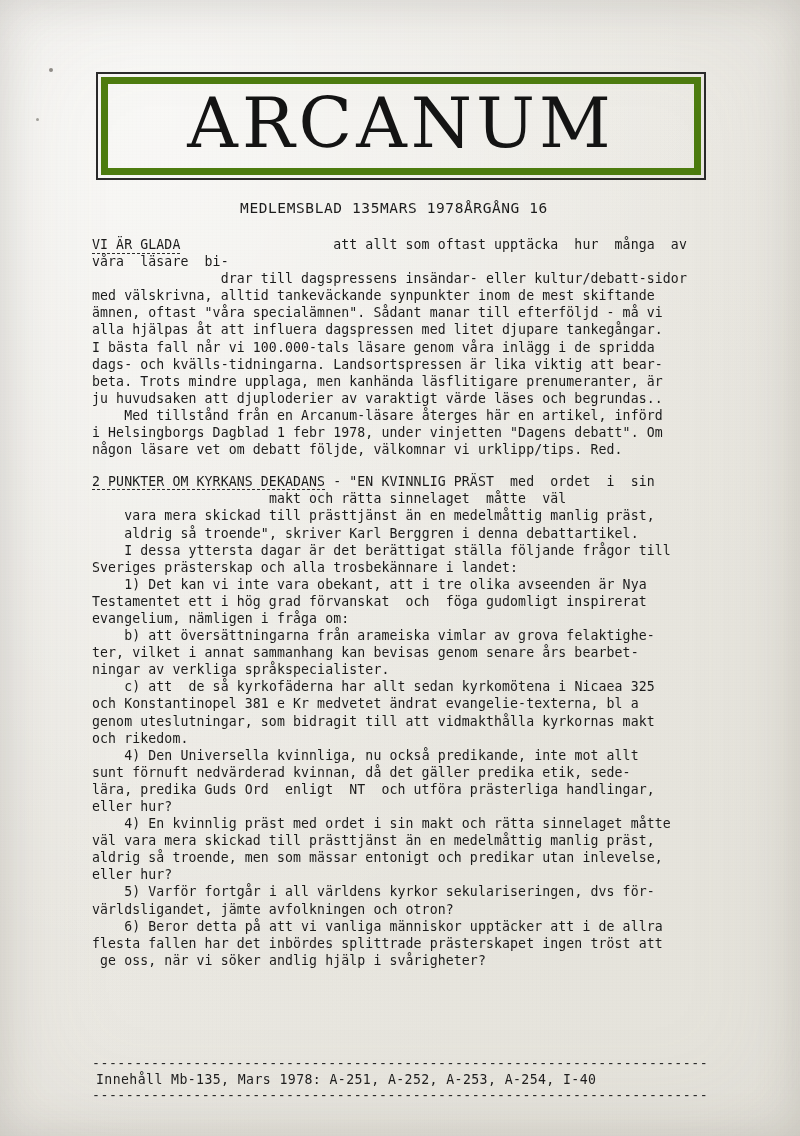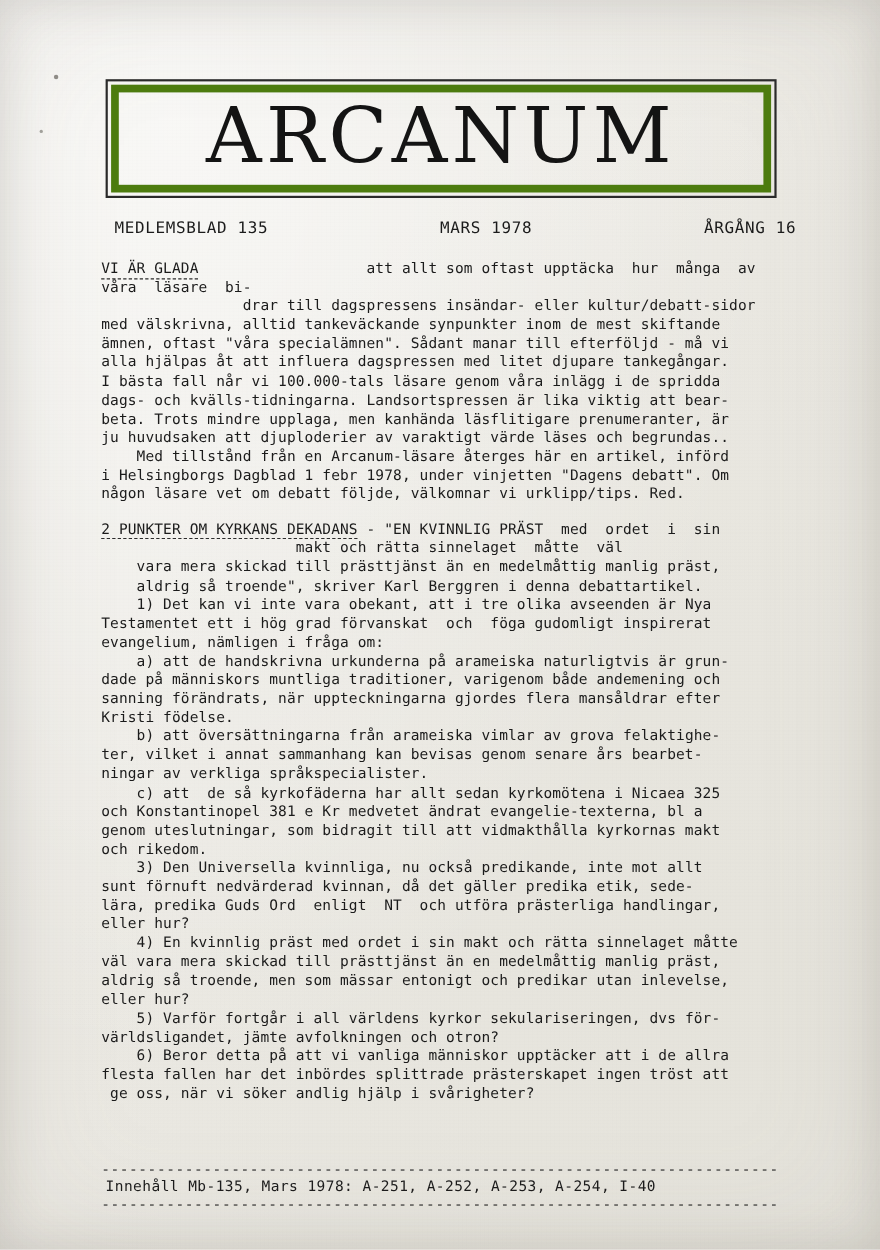--- a/index.html
+++ b/index.html
@@ -71,28 +71,27 @@
     font-size: 70px;
     letter-spacing: 4px;
     color: #141414;
     line-height: 1;
     padding-bottom: 6px;
   }
 
   
   .issue-line {
     position: absolute;
-    left: 104px;
+    left: 84px;
     top: 200px;
     width: 620px;
     display: flex;
-    justify-content: space-between;
+    justify-content: center;
     font-size: 14.5px;
     letter-spacing: 0.6px;
-    gap: 27px;
   }
 
   
   .body-block {
     position: absolute;
     left: 92px;
     top: 236px;
     width: 622px;
     font-size: 13.2px;
     line-height: 17.1px;
@@ -195,35 +194,33 @@
     <div class="para">    Med tillstånd från en Arcanum-läsare återges här en artikel, införd
 i Helsingborgs Dagblad 1 febr 1978, under vinjetten "Dagens debatt". Om
 någon läsare vet om debatt följde, välkomnar vi urklipp/tips. Red.</div>
 
     <div class="section-gap"></div>
 
     <div class="para"><span class="head-underline">2 PUNKTER OM KYRKANS DEKADANS</span><span> - "EN KVINNLIG PRÄST  med  ordet  i  sin</span></div>
     <div class="para">                      makt och rätta sinnelaget  måtte  väl
     vara mera skickad till prästtjänst än en medelmåttig manlig präst,
     aldrig så troende", skriver Karl Berggren i denna debattartikel.</div>
+    <div class="para">    I dessa yttersta dagar är det berättigat ställa följande frågor till
+Sveriges prästerskap och alla trosbekännare i landet:</div>
     <div class="para">    1) Det kan vi inte vara obekant, att i tre olika avseenden är Nya
 Testamentet ett i hög grad förvanskat  och  föga gudomligt inspirerat
 evangelium, nämligen i fråga om:</div>
-    <div class="para">    a) att de handskrivna urkunderna på arameiska naturligtvis är grun-
-dade på människors muntliga traditioner, varigenom både andemening och
-sanning förändrats, när uppteckningarna gjordes flera mansåldrar efter
-Kristi födelse.</div>
     <div class="para">    b) att översättningarna från arameiska vimlar av grova felaktighe-
 ter, vilket i annat sammanhang kan bevisas genom senare års bearbet-
 ningar av verkliga språkspecialister.</div>
     <div class="para">    c) att  de så kyrkofäderna har allt sedan kyrkomötena i Nicaea 325
 och Konstantinopel 381 e Kr medvetet ändrat evangelie-texterna, bl a
 genom uteslutningar, som bidragit till att vidmakthålla kyrkornas makt
 och rikedom.</div>
-    <div class="para">    3) Den Universella kvinnliga, nu också predikande, inte mot allt
+    <div class="para">    4) Den Universella kvinnliga, nu också predikande, inte mot allt
 sunt förnuft nedvärderad kvinnan, då det gäller predika etik, sede-
 lära, predika Guds Ord  enligt  NT  och utföra prästerliga handlingar,
 eller hur?</div>
     <div class="para">    4) En kvinnlig präst med ordet i sin makt och rätta sinnelaget måtte
 väl vara mera skickad till prästtjänst än en medelmåttig manlig präst,
 aldrig så troende, men som mässar entonigt och predikar utan inlevelse,
 eller hur?</div>
     <div class="para">    5) Varför fortgår i all världens kyrkor sekulariseringen, dvs för-
 världsligandet, jämte avfolkningen och otron?</div>
     <div class="para">    6) Beror detta på att vi vanliga människor upptäcker att i de allra

